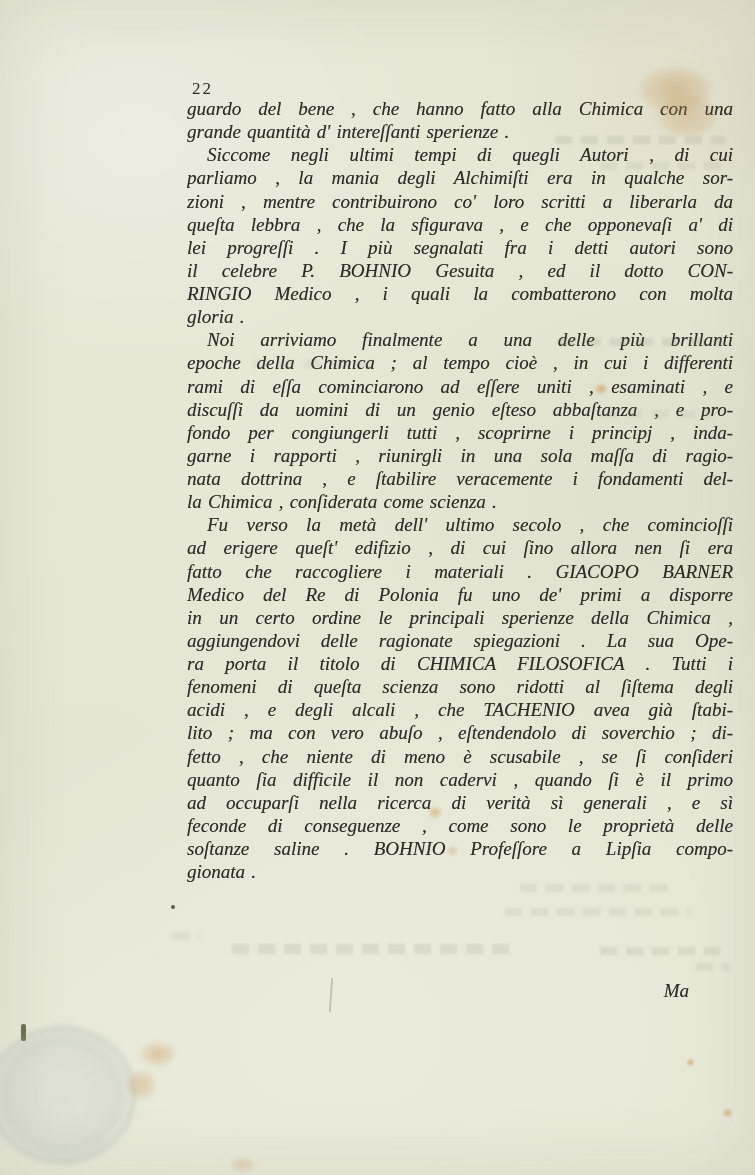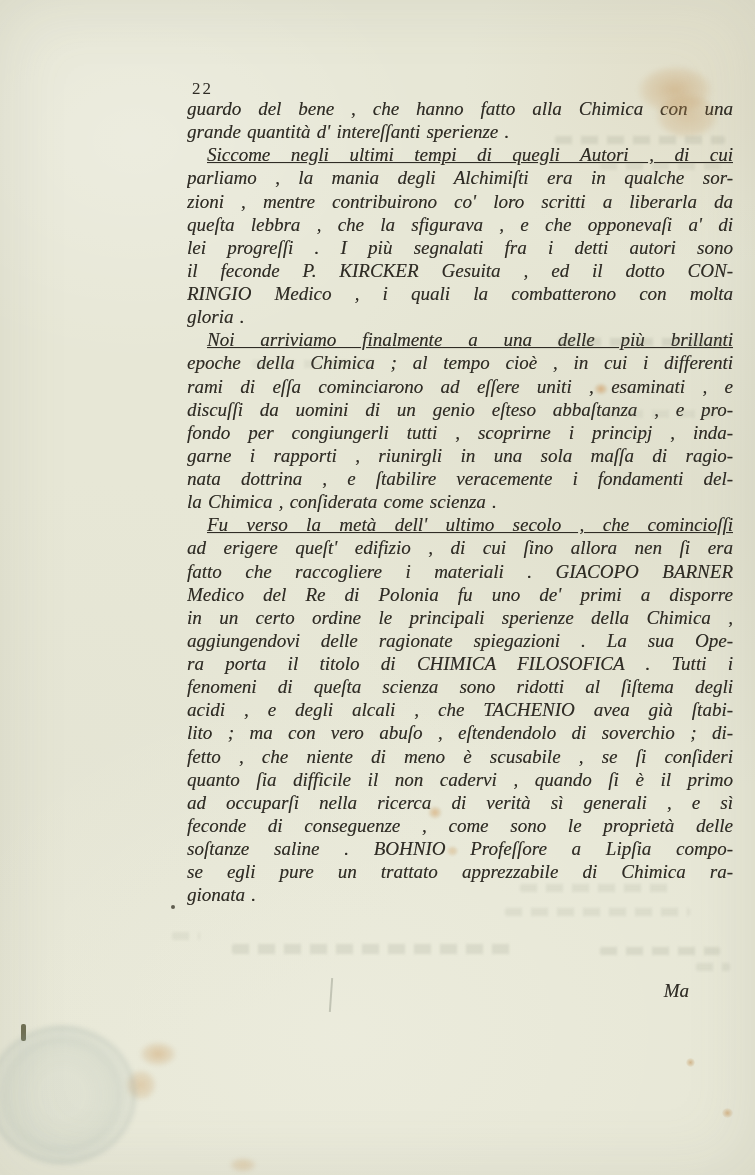--- a/index.html
+++ b/index.html
@@ -31,21 +31,21 @@
     color: var(--ink, #2f2c25);
     word-spacing: 1.5px;
     text-shadow: 0.2px 0.2px 0.4px rgba(47,44,37,0.45);
   }
   .line {
     height: 23.14px; overflow: hidden;
     text-align: justify; text-align-last: justify;
     white-space: normal;
   }
   .line.last { text-align: center; text-align-last: left; }
-  .line.indent { text-indent: 20px; text-decoration: underline; }
+  .line.indent { text-indent: 20px; }
   .catchword {
     position: absolute; left: 187px; top: 980px; width: 546px;
     box-sizing: border-box; padding-right: 44px;
     text-align: right; font-style: italic; font-size: 19px;
     color: var(--ink, #2f2c25);
     text-shadow: 0.2px 0.2px 0.4px rgba(47,44,37,0.45);
   }
   
   .stain {
     position: absolute; border-radius: 50%;
@@ -90,21 +90,21 @@
   <div class="page-number">22</div>
 
   <div class="text-block" id="text-block">
       <div class="line">guardo del bene , che hanno fatto alla Chimica con una</div>
       <div class="line last">grande quantità d' intereſſanti sperienze .</div>
       <div class="line indent">Siccome negli ultimi tempi di quegli Autori , di cui</div>
       <div class="line">parliamo , la mania degli Alchimiſti era in qualche sor-</div>
       <div class="line">zioni , mentre contribuirono co' loro scritti a liberarla da</div>
       <div class="line">queſta lebbra , che la sfigurava , e che opponevaſi a' di</div>
       <div class="line">lei progreſſi . I più segnalati fra i detti autori sono</div>
-      <div class="line">il feconde P. KIRCKER Gesuita , ed il dotto CON-</div>
+      <div class="line">il celebre P. BOHNIO Gesuita , ed il dotto CON-</div>
       <div class="line">RINGIO Medico , i quali la combatterono con molta</div>
       <div class="line last">gloria .</div>
       <div class="line indent">Noi arriviamo finalmente a una delle più brillanti</div>
       <div class="line">epoche della Chimica ; al tempo cioè , in cui i differenti</div>
       <div class="line">rami di eſſa cominciarono ad eſſere uniti , esaminati , e</div>
       <div class="line">discuſſi da uomini di un genio eſteso abbaſtanza , e pro-</div>
       <div class="line">fondo per congiungerli tutti , scoprirne i principj , inda-</div>
       <div class="line">garne i rapporti , riunirgli in una sola maſſa di ragio-</div>
       <div class="line">nata dottrina , e ſtabilire veracemente i fondamenti del-</div>
       <div class="line last">la Chimica , conſiderata come scienza .</div>
@@ -116,21 +116,20 @@
       <div class="line">aggiungendovi delle ragionate spiegazioni . La sua Ope-</div>
       <div class="line">ra porta il titolo di CHIMICA FILOSOFICA . Tutti i</div>
       <div class="line">fenomeni di queſta scienza sono ridotti al ſiſtema degli</div>
       <div class="line">acidi , e degli alcali , che TACHENIO avea già ſtabi-</div>
       <div class="line">lito ; ma con vero abuſo , eſtendendolo di soverchio ; di-</div>
       <div class="line">fetto , che niente di meno è scusabile , se ſi conſideri</div>
       <div class="line">quanto ſia difficile il non cadervi , quando ſi è il primo</div>
       <div class="line">ad occuparſi nella ricerca di verità sì generali , e sì</div>
       <div class="line">feconde di conseguenze , come sono le proprietà delle</div>
       <div class="line">soſtanze saline . BOHNIO Profeſſore a Lipſia compo-</div>
-      <div class="line">se egli pure un trattato apprezzabile di Chimica ra-</div>
       <div class="line last">gionata .</div>
     </div>
 
   <div class="catchword">Ma</div>
 
   <div class="stain" style="left:638px;top:66px;width:74px;height:48px;"></div>
   <div class="stain" style="left:656px;top:94px;width:62px;height:44px;--stain-core:rgba(193,146,85,0.32);"></div>
   <div class="stain small" style="left:594px;top:383px;width:14px;height:12px;--stain-core:rgba(204,130,58,0.55);"></div>
   <div class="stain small" style="left:428px;top:806px;width:14px;height:13px;--stain-core:rgba(206,140,68,0.48);"></div>
   <div class="stain small" style="left:447px;top:846px;width:11px;height:10px;--stain-core:rgba(205,150,82,0.38);"></div>

